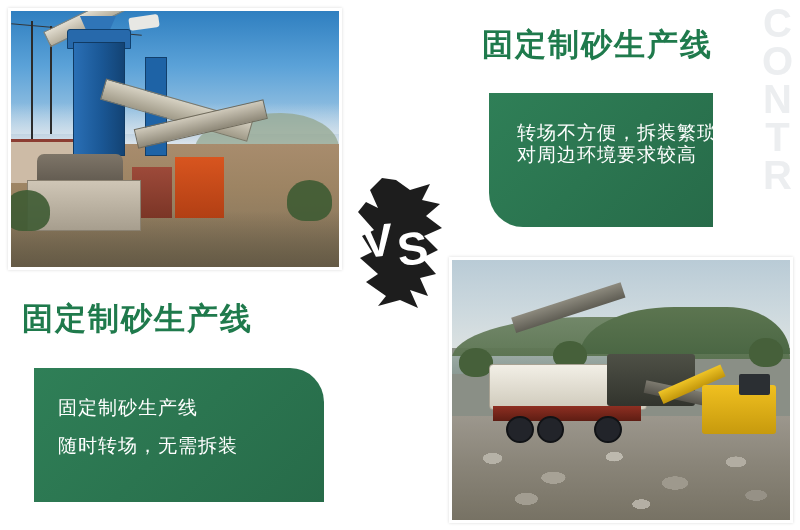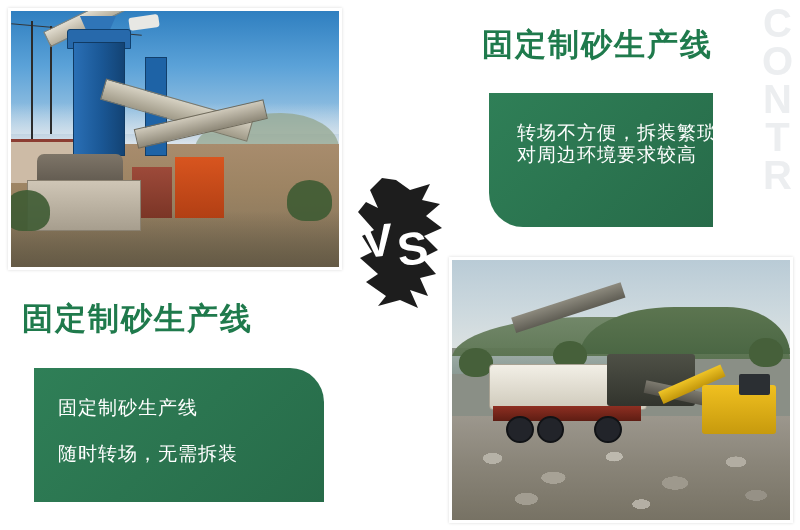--- a/index.html
+++ b/index.html
@@ -299,21 +299,21 @@
   }
   .panel-fixed .line + .line { margin-top: 2px; }
   .panel-mobile {
     left: 34px;
     top: 368px;
     width: 290px;
     height: 134px;
     padding: 30px 0 0 24px;
     border-radius: 0 34px 0 0;
   }
-  .panel-mobile .line + .line { margin-top: 26px; }
+  .panel-mobile .line + .line { margin-top: 18px; }
 </style>
 </head>
 <body>
 
 <div class="canvas">
 
   <div class="watermark">
     <span>C</span>
     <span>O</span>
     <span>N</span>

